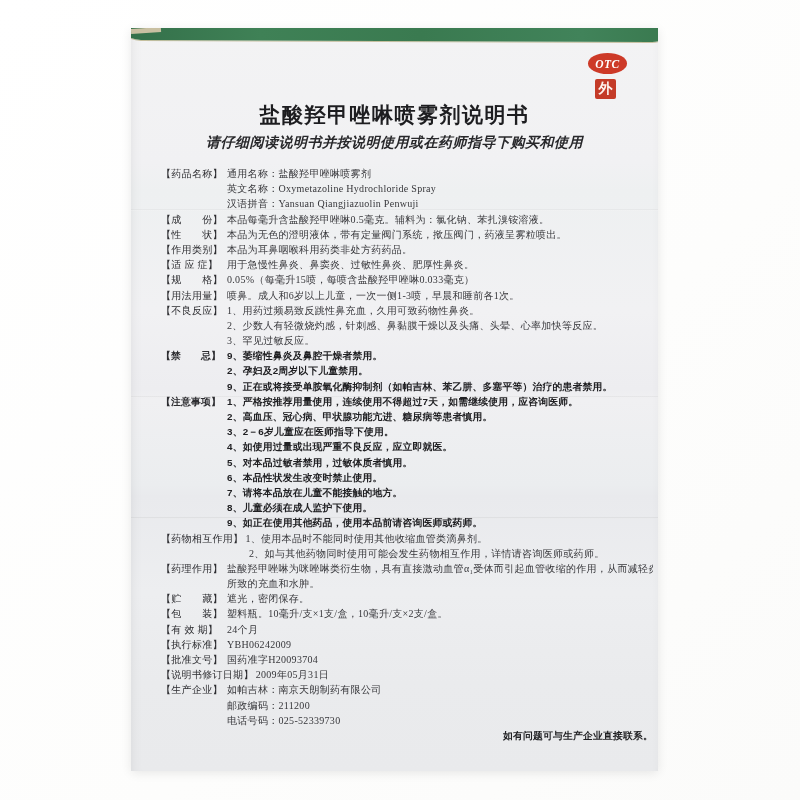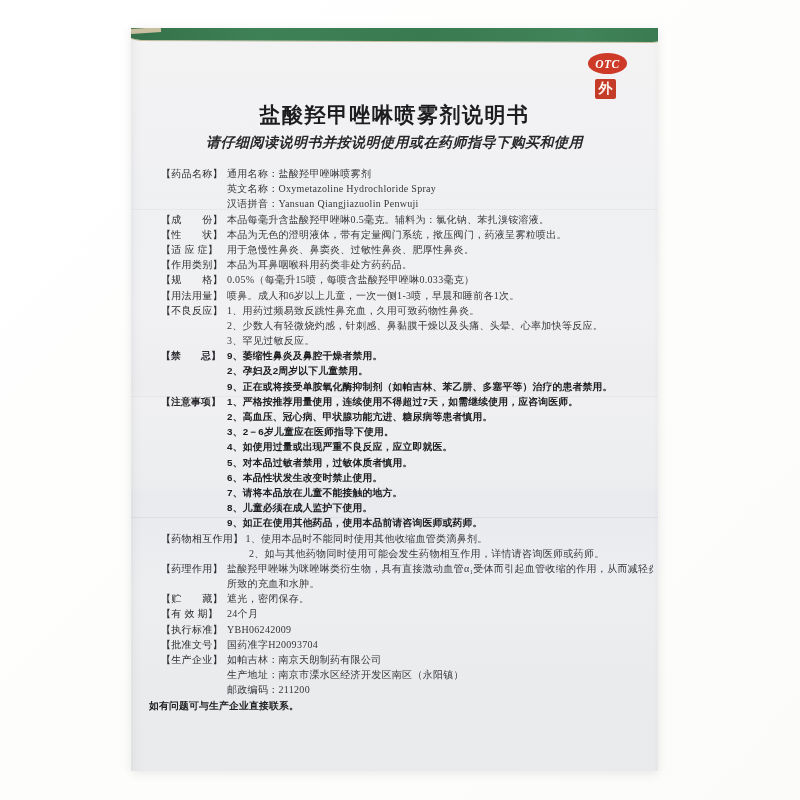--- a/index.html
+++ b/index.html
@@ -54,21 +54,21 @@
     font-style:italic;font-weight:700;font-size:14px;letter-spacing:0.5px;color:#28282b;
   }
   .rows{
     position:absolute;left:30px;top:138px;width:492px;
     font-size:10px;line-height:15.2px;color:#36363a;letter-spacing:0.3px;
   }
   .row{white-space:nowrap;height:15.2px;overflow:hidden;font-family:Liberation Serif, serif;}
   .lbl{display:inline-block;min-width:64px;margin-right:2px;color:#2d2d31;}
   .ind1{padding-left:66px;}
   .ind2{padding-left:88px;}
-  .ind3{margin-left:-12px;}
+  .ind3{margin-left:-12px;text-align:right;}
   .bold{font-weight:700;color:#202023;font-family:"Liberation Sans","DejaVu Sans",sans-serif;font-size:9.8px;letter-spacing:0.2px;}
 </style>
 </head>
 <body>
 
 <div class="paper">
   <div class="green-band"></div>
   <div class="tan-sliver"></div>
   <div class="crease c1"></div>
   <div class="crease c2"></div>
@@ -79,22 +79,22 @@
 
   <div class="title">盐酸羟甲唑啉喷雾剂说明书</div>
   <div class="subtitle">请仔细阅读说明书并按说明使用或在药师指导下购买和使用</div>
 
   <div class="rows">
       <div class="row ind0"><span class="lbl">【药品名称】</span><span>通用名称：盐酸羟甲唑啉喷雾剂</span></div>
       <div class="row ind1"><span>英文名称：Oxymetazoline Hydrochloride Spray</span></div>
       <div class="row ind1"><span>汉语拼音：Yansuan Qiangjiazuolin Penwuji</span></div>
       <div class="row ind0"><span class="lbl">【成　　份】</span><span>本品每毫升含盐酸羟甲唑啉0.5毫克。辅料为：氯化钠、苯扎溴铵溶液。</span></div>
       <div class="row ind0"><span class="lbl">【性　　状】</span><span>本品为无色的澄明液体，带有定量阀门系统，揿压阀门，药液呈雾粒喷出。</span></div>
+      <div class="row ind0"><span class="lbl">【作用类别】</span><span>本品为耳鼻咽喉科用药类非处方药药品。</span></div>
       <div class="row ind0"><span class="lbl">【适 应 症】</span><span>用于急慢性鼻炎、鼻窦炎、过敏性鼻炎、肥厚性鼻炎。</span></div>
-      <div class="row ind0"><span class="lbl">【作用类别】</span><span>本品为耳鼻咽喉科用药类非处方药药品。</span></div>
       <div class="row ind0"><span class="lbl">【规　　格】</span><span>0.05%（每毫升15喷，每喷含盐酸羟甲唑啉0.033毫克）</span></div>
       <div class="row ind0"><span class="lbl">【用法用量】</span><span>喷鼻。成人和6岁以上儿童，一次一侧1-3喷，早晨和睡前各1次。</span></div>
       <div class="row ind0"><span class="lbl">【不良反应】</span><span>1、用药过频易致反跳性鼻充血，久用可致药物性鼻炎。</span></div>
       <div class="row ind1"><span>2、少数人有轻微烧灼感，针刺感、鼻黏膜干燥以及头痛、头晕、心率加快等反应。</span></div>
       <div class="row ind1"><span>3、罕见过敏反应。</span></div>
       <div class="row ind0 bold"><span class="lbl">【禁　　忌】</span><span>9、萎缩性鼻炎及鼻腔干燥者禁用。</span></div>
       <div class="row ind1 bold"><span>2、孕妇及2周岁以下儿童禁用。</span></div>
       <div class="row ind1 bold"><span>9、正在或将接受单胺氧化酶抑制剂（如帕吉林、苯乙肼、多塞平等）治疗的患者禁用。</span></div>
       <div class="row ind0 bold"><span class="lbl">【注意事项】</span><span>1、严格按推荐用量使用，连续使用不得超过7天，如需继续使用，应咨询医师。</span></div>
       <div class="row ind1 bold"><span>2、高血压、冠心病、甲状腺功能亢进、糖尿病等患者慎用。</span></div>
@@ -103,21 +103,23 @@
       <div class="row ind1 bold"><span>5、对本品过敏者禁用，过敏体质者慎用。</span></div>
       <div class="row ind1 bold"><span>6、本品性状发生改变时禁止使用。</span></div>
       <div class="row ind1 bold"><span>7、请将本品放在儿童不能接触的地方。</span></div>
       <div class="row ind1 bold"><span>8、儿童必须在成人监护下使用。</span></div>
       <div class="row ind1 bold"><span>9、如正在使用其他药品，使用本品前请咨询医师或药师。</span></div>
       <div class="row ind0"><span class="lbl">【药物相互作用】</span><span>1、使用本品时不能同时使用其他收缩血管类滴鼻剂。</span></div>
       <div class="row ind2"><span>2、如与其他药物同时使用可能会发生药物相互作用，详情请咨询医师或药师。</span></div>
       <div class="row ind0"><span class="lbl">【药理作用】</span><span>盐酸羟甲唑啉为咪唑啉类衍生物，具有直接激动血管α₁受体而引起血管收缩的作用，从而减轻炎症</span></div>
       <div class="row ind1"><span>所致的充血和水肿。</span></div>
       <div class="row ind0"><span class="lbl">【贮　　藏】</span><span>遮光，密闭保存。</span></div>
+      <div class="row ind0"><span class="lbl">【包　　装】</span><span>塑料瓶。10毫升/支×1支/盒，10毫升/支×2支/盒。</span></div>
       <div class="row ind0"><span class="lbl">【有 效 期】</span><span>24个月</span></div>
       <div class="row ind0"><span class="lbl">【执行标准】</span><span>YBH06242009</span></div>
       <div class="row ind0"><span class="lbl">【批准文号】</span><span>国药准字H20093704</span></div>
+      <div class="row ind0"><span class="lbl">【说明书修订日期】</span><span>2009年05月31日</span></div>
       <div class="row ind0"><span class="lbl">【生产企业】</span><span>如帕吉林：南京天朗制药有限公司</span></div>
-      <div class="row ind1"><span>生产地址：南京市溧水区经济开发区南区（永阳镇）</span></div>
       <div class="row ind1"><span>邮政编码：211200</span></div>
+      <div class="row ind1"><span>电话号码：025-52339730</span></div>
       <div class="row ind3 bold"><span>如有问题可与生产企业直接联系。</span></div>
     </div>
 </div>
 
 </body></html>

